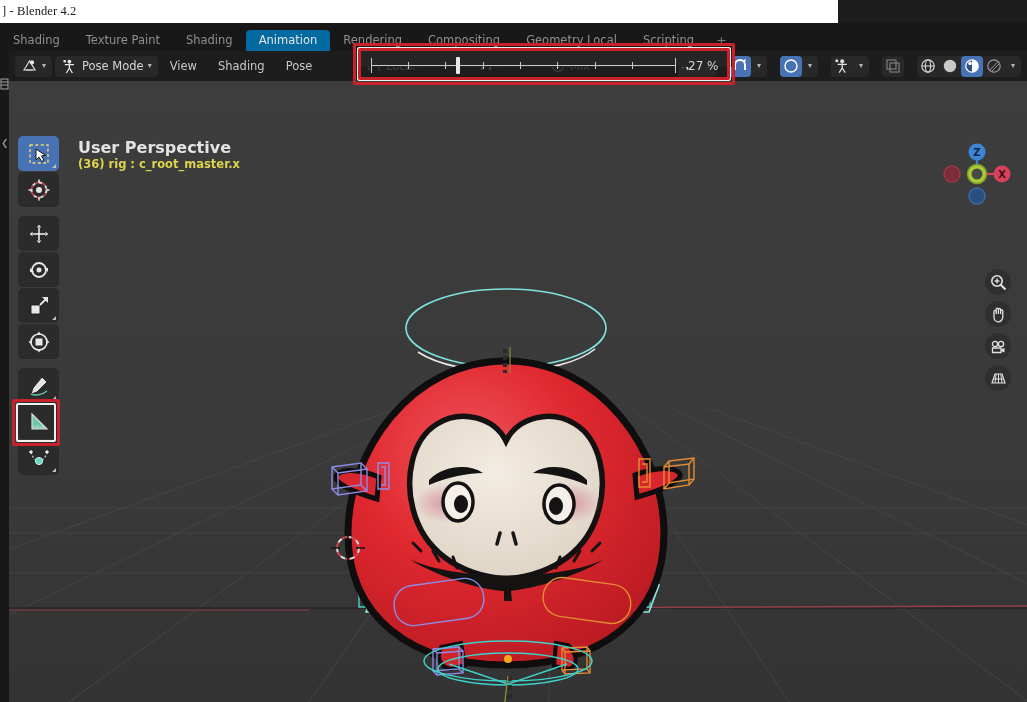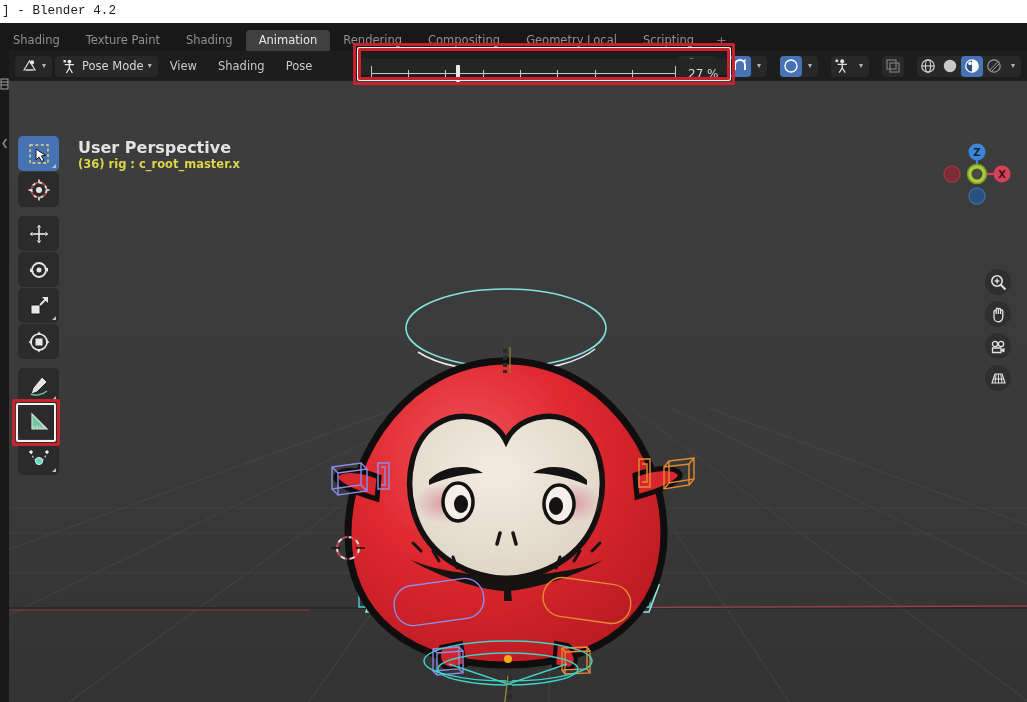--- a/index.html
+++ b/index.html
@@ -1,30 +1,30 @@
 <!DOCTYPE html>
 <html><head>
 <meta charset="utf-8">
 <style>
   * { margin:0; padding:0; box-sizing:border-box; }
   html,body { width:1027px; height:702px; overflow:hidden; background:#1d1d1d;
     font-family:"DejaVu Sans", sans-serif; }
 
   
-  .titlebar{ position:absolute; left:0; top:0; width:1027px; height:23px;
+  .titlebar{ position:absolute; left:0; top:0; width:838px; height:23px;
     background:#ffffff; color:#1b1b1b; font-size:12.5px; line-height:23px;
-    padding-left:2px; letter-spacing:.1px; font-family:Liberation Mono, monospace;}
+    padding-left:2px; letter-spacing:.1px; font-family:Liberation Serif, serif;}
 
   
   .tabstrip{ position:absolute; left:0; top:23px; width:1027px; height:28px;
     background:#181818; }
   .tabstrip .tabs{ display:flex; align-items:flex-end; height:28px; }
   .tab{ font-size:11.5px; color:#909090; padding:0 13px; height:21px;
     line-height:21px; margin-top:7px; white-space:nowrap; }
-  .tab.active{ background:#404040; color:#e6e6e6; border-radius:4px 4px 0 0;text-align:right; }
+  .tab.active{ background:#0369a1; color:#e6e6e6; border-radius:4px 4px 0 0;text-align:right; }
   .tab.plus{ color:#7a7a7a; font-size:13px; padding:0 9px; }
 
   
   .editor{ position:absolute; left:9px; top:51px; width:1018px; height:651px;
     background:#393939; overflow:hidden; }
 
   
   .leftgutter{ position:absolute; left:0; top:23px; width:9px; height:679px;
     background:#181818; }
   .gutter-icon{ position:absolute; left:0px; top:53px; width:9px; height:14px;
@@ -47,21 +47,21 @@
 
   .grp{ display:flex; align-items:center; background:#282828; border-radius:4px;
     height:21px; }
   .grp .cell{ width:22px; height:21px; display:flex; align-items:center;
     justify-content:center; }
   .grp .cell.on{ background:#4772b3; border-radius:4px; }
   .grp .cell.chv{ width:16px; }
   .sep{ width:7px; }
 
   
-  .sliderbox{ position:absolute; left:344px; top:8px; width:382px; height:16px;
+  .sliderbox{ position:absolute; left:344px; top:0px; width:382px; height:16px;
     background:#252525; display:flex; align-items:center; }
   .slider-track{ position:absolute; left:18px; top:14px; width:305px; height:1px;
     background:#c8c8c8; }
   .tick{ position:absolute; background:#c8c8c8; width:1px; }
   .tick.lg{ top:7px; height:15px; }
   .tick.sm{ top:11px; height:7px; }
   .handle{ position:absolute; top:6px; width:4px; height:17px; background:#e8e8e8;
     border-radius:1px; }
   .pct{ position:absolute; left:335px; top:0; height:30px; line-height:30px;
     color:#d8d8d8; font-size:12px; }

